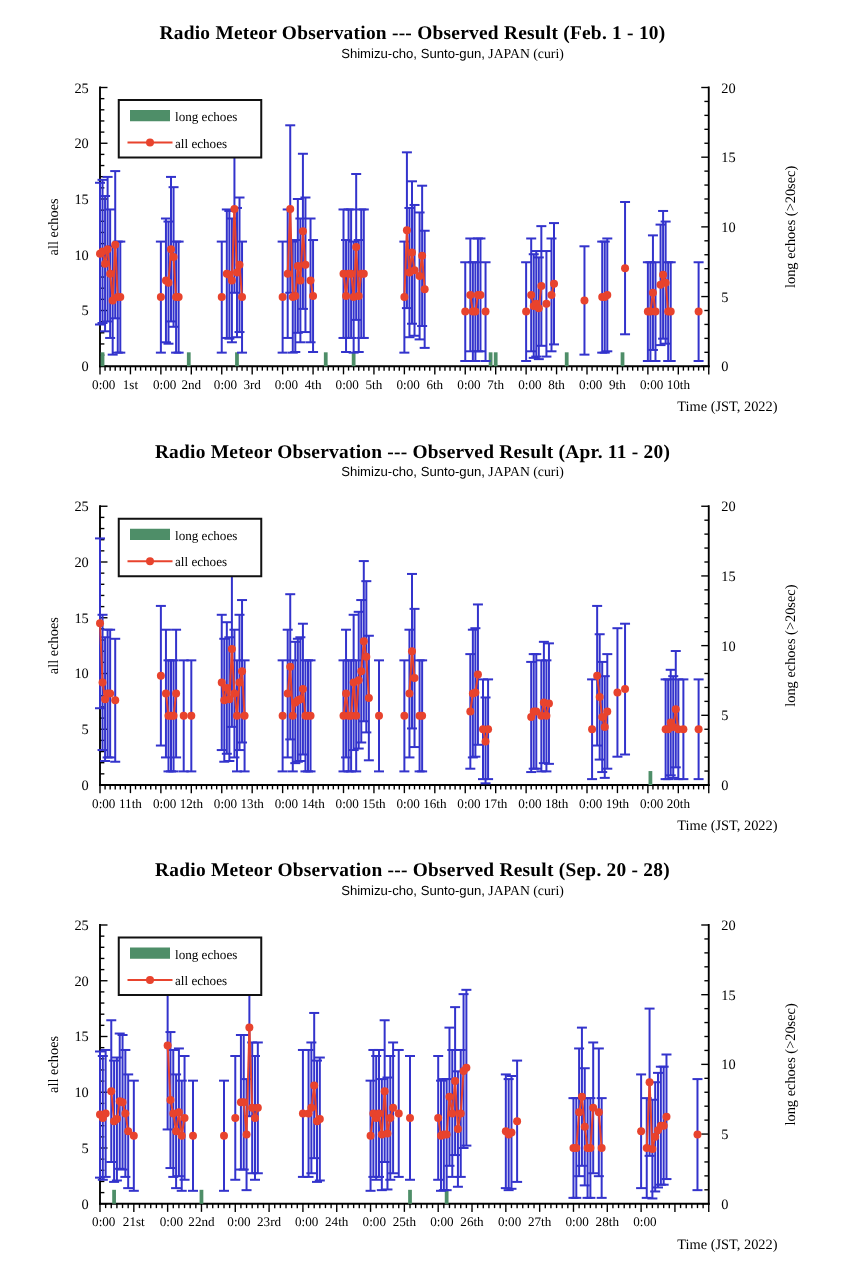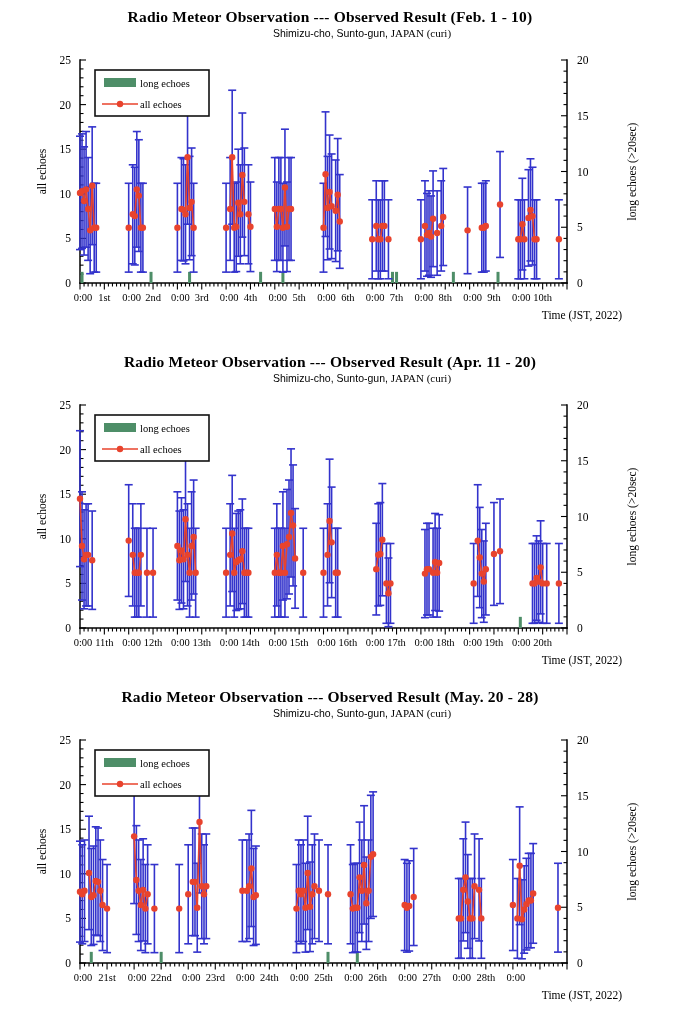--- a/index.html
+++ b/index.html
@@ -8,21 +8,21 @@
   .chart-title{width:660px;text-align:center;font-weight:bold;font-size:15.5px;letter-spacing:.2px;}
   .chart-subtitle{width:660px;text-align:center;font-size:11px;margin-top:1px;padding-left:32px;}
   .chart-subtitle .p1{font-family:"Liberation Sans",sans-serif;font-size:10.5px;}
   .chart-subtitle .p2{font-family:"Liberation Serif",serif;}
   svg.plot{position:absolute;left:0;top:36px;width:687px;height:292px;overflow:visible;}
   text{font-family:"Liberation Serif",serif;}
 </style>
 </head>
 <body>
 
-<div class="chart-section" style="top:8px">
+<div class="chart-section" style="top:18px">
   <div class="chart-title">Radio Meteor Observation --- Observed Result (Feb. 1 - 10)</div>
   <div class="chart-subtitle">
     <span class="p1">Shimizu-cho, Sunto-gun,</span>
     <span class="p2">JAPAN (curi)</span>
   </div>
   <svg class="plot">
       <g stroke="#000000" stroke-width="1.5" stroke-linecap="square">
         <line x1="80" y1="16" x2="80" y2="239"></line>
         <line x1="567" y1="16" x2="567" y2="239"></line>
         <line x1="80" y1="239" x2="567" y2="239"></line>
@@ -1278,21 +1278,21 @@
         <rect x="104" y="34" width="32" height="9" fill="#4e8e68"></rect>
         <text x="140" y="43" font-size="10.5px">long echoes</text>
         <line x1="102" y1="60" x2="138" y2="60" stroke="#e8432d" stroke-width="1.6"></line>
         <circle cx="120" cy="60" r="3.2" fill="#e8432d"></circle>
         <text x="140" y="64" font-size="10.5px">all echoes</text>
       </g>
     </svg>
 </div>
 
 <div class="chart-section" style="top:688px">
-  <div class="chart-title">Radio Meteor Observation --- Observed Result (May. 20 - 28)</div>
+  <div class="chart-title">Radio Meteor Observation --- Observed Result (Sep. 20 - 28)</div>
   <div class="chart-subtitle">
     <span class="p1">Shimizu-cho, Sunto-gun,</span>
     <span class="p2">JAPAN (curi)</span>
   </div>
   <svg class="plot">
       <g stroke="#000000" stroke-width="1.5" stroke-linecap="square">
         <line x1="80" y1="16" x2="80" y2="239"></line>
         <line x1="567" y1="16" x2="567" y2="239"></line>
         <line x1="80" y1="239" x2="567" y2="239"></line>
       </g>

